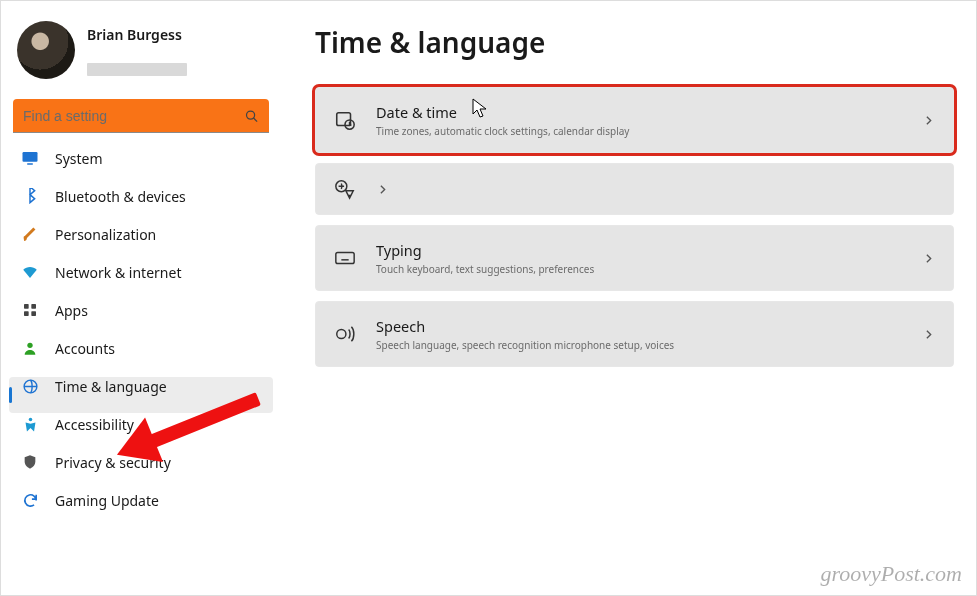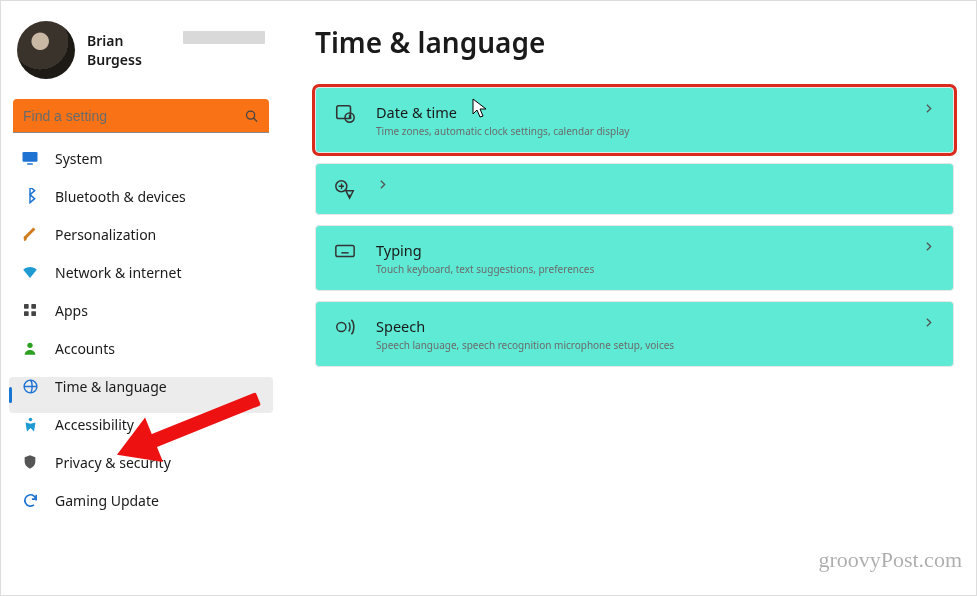--- a/index.html
+++ b/index.html
@@ -20,21 +20,21 @@
   }
   .user-block {
     display: flex; align-items: center; gap: 12px;
     padding: 6px 8px 6px 8px; margin-bottom: 14px;
   }
   .avatar {
     width: 58px; height: 58px; border-radius: 50%;
     background: radial-gradient(circle at 40% 35%, #c9b8a3 0 16%, #3a332b 18% 55%, #1d1a15 55% 100%);
     flex: 0 0 58px;
   }
-  .user-text { display: flex; flex-direction: row; gap: 19px; }
+  .user-text { display: flex; flex-direction: column; gap: 19px; }
   .user-name { font-size: 14px; font-weight: 600; }
   .user-sub {
     width: 100px; height: 13px; background: #d9d9d9; border-radius: 1px;
   }
   .search-wrap {
     position: relative; margin: 0 4px 16px 4px;
   }
   .search-input {
     width: 100%; height: 34px;
     border: none; border-bottom: 1.5px solid #8a8a8a;
@@ -59,22 +59,22 @@
   .nav-item.selected::before {
     content: ""; position: absolute; left: 0; top: 10px; bottom: 10px;
     width: 3px; background: #1976d2; border-radius: 2px;
   }
   .nav-ico { width: 18px; height: 18px; display:flex; align-items:center; justify-content:center; }
   
   .main { flex: 1; padding: 22px 22px 0 34px; }
   .page-title { font-size: 28px; font-weight: 600; margin-bottom: 26px; }
   .card {
     border: 1px solid #e7e7e7; border-radius: 4px;
-    background: #5eead4;
-    display: flex; gap: 20px;
+    background: #e5e5e5;
+    display: flex; align-items: center; gap: 20px;
     padding: 14px 18px; margin-bottom: 10px;
     cursor: default;
   }
   .card.highlight { box-shadow: 0 0 0 3px #d92a1c; }
   .card-ico { width: 22px; height: 22px; flex:0 0 22px; display:flex; align-items:center; justify-content:center; color:#333; }
   .card-body { flex: 1; }
   .card-title { font-size: 14.5px; }
   .card-sub { font-size: 10px; color: #6b6b6b; margin-top: 2px; }
   .chev { color: #555; }
   
@@ -88,23 +88,23 @@
     width: 0; height: 0; position: absolute; left: -22px; top: -18px;
     border-right: 40px solid #e11;
     border-top: 24px solid transparent;
     border-bottom: 24px solid transparent;
   }
   .cursor-ann {
     position: absolute; left: 471px; top: 97px; pointer-events: none;
     font-size: 16px; color: #111;
   }
   .watermark {
-    position: absolute; right: 14px; bottom: 22px;
+    position: absolute; right: 14px; bottom: 8px;
     font-family: Georgia, "Times New Roman", serif;
-    font-size: 22px; color: rgba(0,0,0,0.32);
+    font-style: italic; font-size: 22px; color: rgba(0,0,0,0.32);
     pointer-events: none;
   }
   svg { display:block; }
 </style>
 </head>
 <body>
 
 <div class="layout">
 
   <aside class="sidebar">

